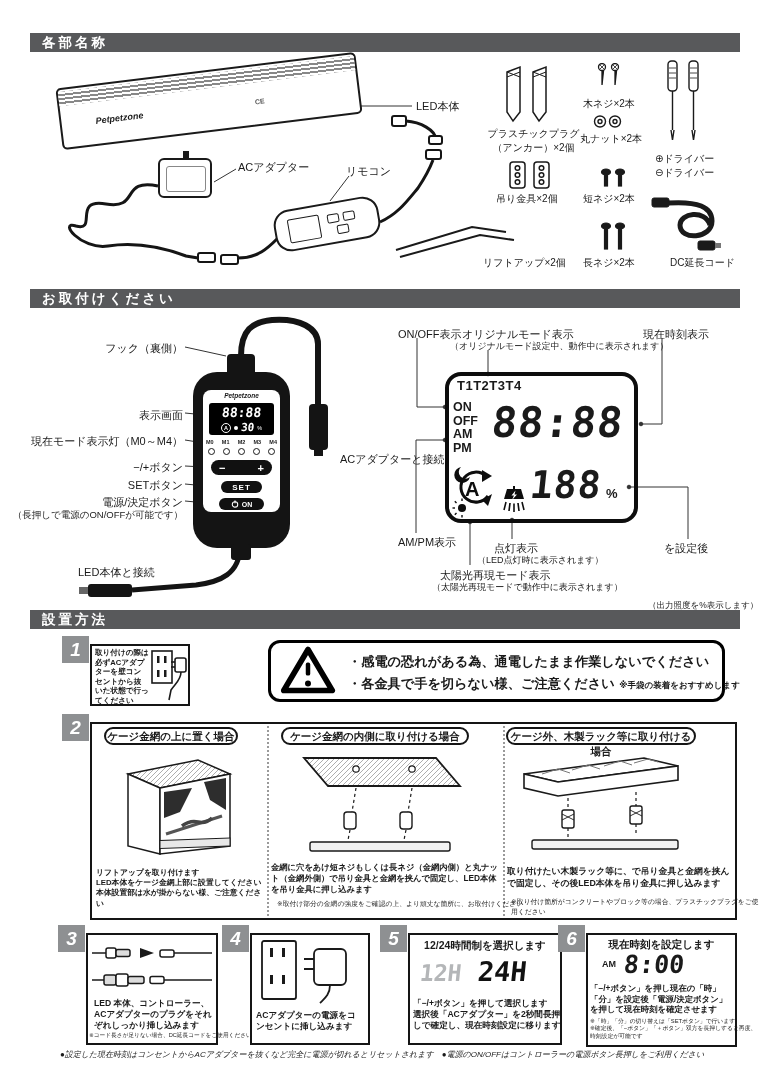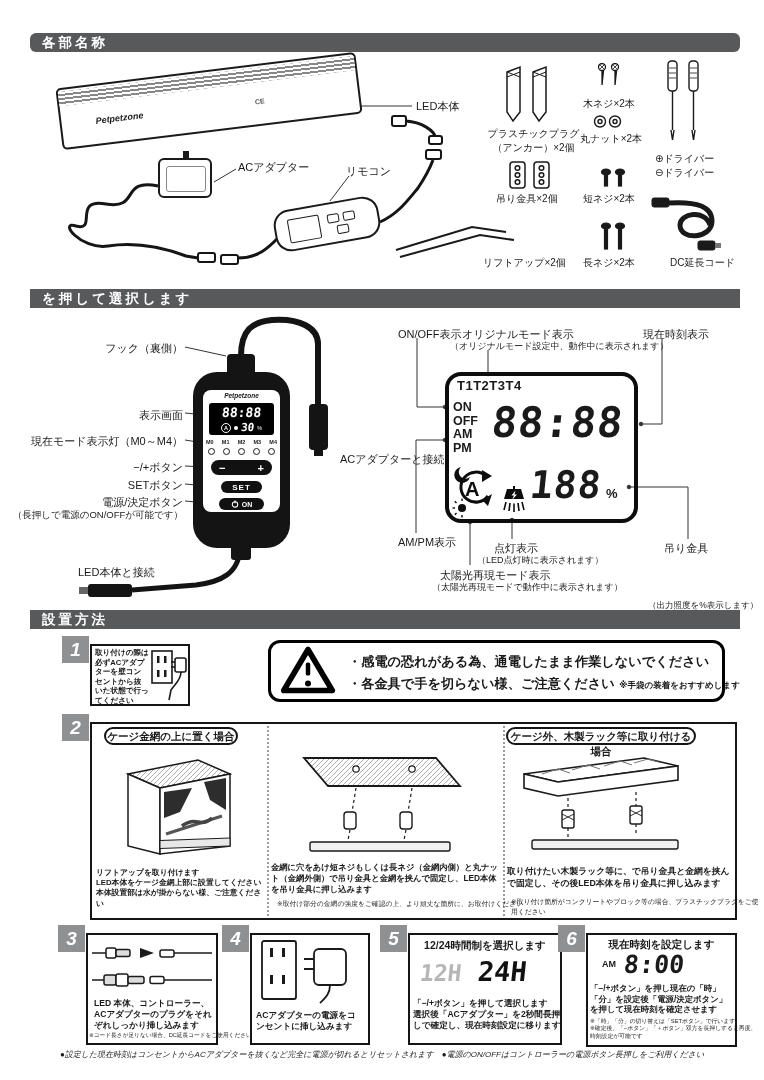--- a/index.html
+++ b/index.html
@@ -77,21 +77,21 @@
       <rect x="429" y="136" width="13" height="8" rx="2"></rect>
       <rect x="392" y="116" width="14" height="10" rx="2"></rect>
     </g>
 
     <g stroke="#141414" fill="none">
       <path d="M241,356 C241,330 252,322 272,320 C300,318 318,328 318,344 L318,406" stroke-width="6"></path>
       <path d="M240,546 C240,574 220,582 196,585 L132,590" stroke-width="5"></path>
     </g>
   </svg>
 
-  <div class="hdr" style="top:33px;border-radius:6px;">各部名称</div>
+  <div class="hdr" style="top:33px;">各部名称</div>
 
   <div class="abs" style="left:58px;top:70px;width:302px;height:62px;border:2px solid #1a1a1a;border-radius:5px;transform:rotate(-7deg);background:#fff;box-sizing:border-box;">
     <div class="abs" style="left:0;top:2px;width:100%;height:14px;background:repeating-linear-gradient(#fff 0 2px,#888 2px 4px);"></div>
     <div class="abs" style="left:34px;top:30px;font-size:9px;font-style:italic;font-weight:bold;white-space:nowrap;">
       <span>Petpetzone</span>
       <span style="font-style:normal;font-size:7px;margin-left:110px;color:#555;">CE</span>
     </div>
   </div>
   <div class="lbl" style="left:416px;top:99px;">LED本体</div>
 
@@ -200,21 +200,21 @@
   <svg class="abs" style="left:650px;top:193px;" width="84" height="60" viewBox="0 0 84 60">
     <g stroke="#1a1a1a" fill="none">
       <path d="M18,10 C48,8 62,14 62,28 C62,46 30,48 30,32 C30,20 55,16 60,32" stroke-width="5"></path>
       <rect x="2" y="5" width="17" height="9" rx="2" fill="#1a1a1a"></rect>
       <rect x="48" y="48" width="17" height="9" rx="2" fill="#1a1a1a"></rect>
       <rect x="65" y="50" width="6" height="5" fill="#777" stroke="none"></rect>
     </g>
   </svg>
   <div class="lbl s10" style="left:670px;top:256px;">DC延長コード</div>
 
-  <div class="hdr" style="top:289px;">を押して選択します</div>
+  <div class="hdr" style="top:289px;">お取付けください</div>
 
   <div class="lbl r" style="left:80px;top:341px;width:103px;">フック（裏側）</div>
   <div class="lbl r" style="left:80px;top:408px;width:103px;">表示画面</div>
   <div class="lbl r" style="left:10px;top:434px;width:173px;">現在モード表示灯（M0～M4）</div>
   <div class="lbl r" style="left:80px;top:460px;width:103px;">−/+ボタン</div>
   <div class="lbl r" style="left:80px;top:478px;width:103px;">SETボタン</div>
   <div class="lbl r" style="left:60px;top:495px;width:123px;">電源/決定ボタン</div>
   <div class="lbl r" style="left:10px;top:509px;width:173px;font-size:9.5px;">（長押しで電源のON/OFFが可能です）</div>
   <div class="lbl" style="left:78px;top:565px;">LED本体と接続</div>
   <div class="lbl" style="left:340px;top:452px;">ACアダプターと接続</div>
@@ -314,21 +314,21 @@
     </g>
   </svg>
   <div class="abs" style="left:530px;top:462px;">
     <span class="seg" style="font-size:38px;line-height:46px;letter-spacing:1px;">188</span>
     <span class="b" style="font-size:13px;font-weight:bold;">%</span>
   </div>
 
   <div class="lbl" style="left:398px;top:535px;">AM/PM表示</div>
   <div class="lbl" style="left:494px;top:541px;">点灯表示</div>
   <div class="lbl s9" style="left:477px;top:554px;">（LED点灯時に表示されます）</div>
-  <div class="lbl" style="left:664px;top:541px;">吊り金具</div>
+  <div class="lbl" style="left:664px;top:541px;">を設定後</div>
   <div class="lbl" style="left:648px;top:554px;font-size:8.5px;margin-top:46px;">（出力照度を%表示します）</div>
   <div class="lbl" style="left:440px;top:568px;">太陽光再現モード表示</div>
   <div class="lbl s9" style="left:432px;top:581px;">（太陽光再現モードで動作中に表示されます）</div>
 
   <div class="hdr" style="top:610px;">設置方法</div>
 
   <div class="stepnum" style="left:62px;top:636px;">1</div>
   <div class="stepbox" style="left:90px;top:644px;width:100px;height:62px;"></div>
   <div class="abs b" style="left:95px;top:648px;width:54px;font-size:7.6px;line-height:9.6px;z-index:3;">取り付けの際は必ずACアダプターを壁コンセントから抜いた状態で行ってください</div>
   <svg class="abs" style="left:151px;top:650px;z-index:3;" width="36" height="52" viewBox="0 0 36 52">
@@ -373,20 +373,21 @@
     <polygon points="46,42 74,38 62,62 46,68" fill="#2d2d2d"></polygon>
     <polygon points="86,32 108,28 108,60 92,50" fill="#2d2d2d"></polygon>
     <path d="M48,84 L104,66" stroke="#555" stroke-width="3" fill="none"></path>
     <path d="M64,76 q8,-6 16,-4 q8,2 14,-4" stroke="#444" stroke-width="3.5" fill="none"></path>
     <rect x="42" y="92" width="70" height="8" fill="#e8e8e8" stroke="#1a1a1a" stroke-width="1" transform="skewY(-2)"></rect>
   </svg>
   <div class="abs b pre" style="left:96px;top:868px;width:172px;font-size:7.8px;line-height:10.2px;z-index:3;">リフトアップを取り付けます
 LED本体をケージ金網上部に設置してください
 本体設置部は水が掛からない様、ご注意ください</div>
 
+  <div class="pill" style="left:281px;top:727px;width:188px;height:18px;font-size:10.5px;line-height:15px;">ケージ金網の内側に取り付ける場合</div>
   <svg class="abs" style="left:286px;top:752px;z-index:3;" width="186" height="106" viewBox="0 0 186 106">
     <polygon points="18,6 150,6 174,34 42,34" fill="url(#ht)" stroke="#1a1a1a" stroke-width="1.8"></polygon>
     <circle cx="70" cy="17" r="3.2" fill="#fff" stroke="#1a1a1a" stroke-width="1.2"></circle>
     <circle cx="126" cy="17" r="3.2" fill="#fff" stroke="#1a1a1a" stroke-width="1.2"></circle>
     <g stroke="#1a1a1a" stroke-width="1.2" stroke-dasharray="3,3">
       <line x1="70" y1="36" x2="66" y2="60"></line>
         <line x1="126" y1="36" x2="122" y2="60"></line>
       <line x1="64" y1="78" x2="62" y2="88"></line>
         <line x1="120" y1="78" x2="118" y2="88"></line>
     </g>

